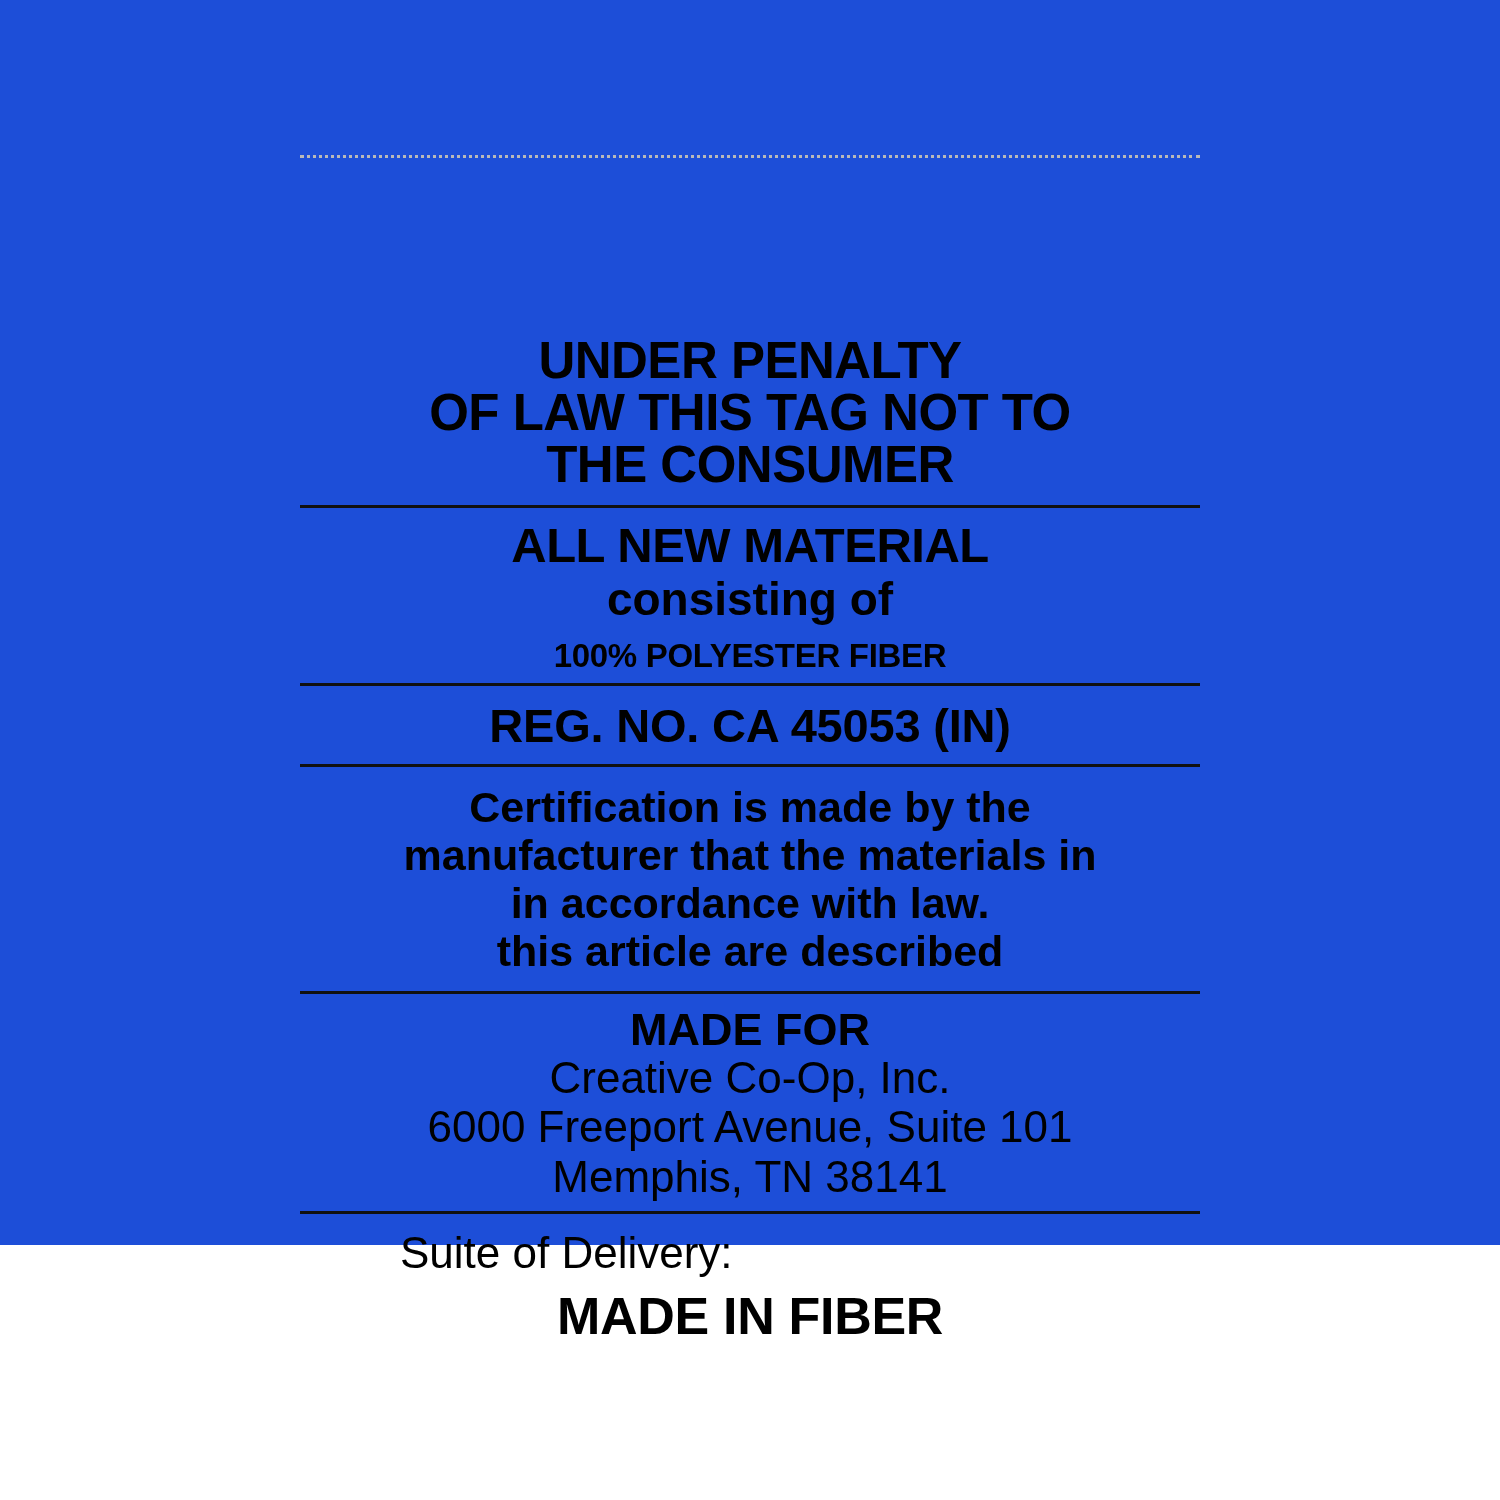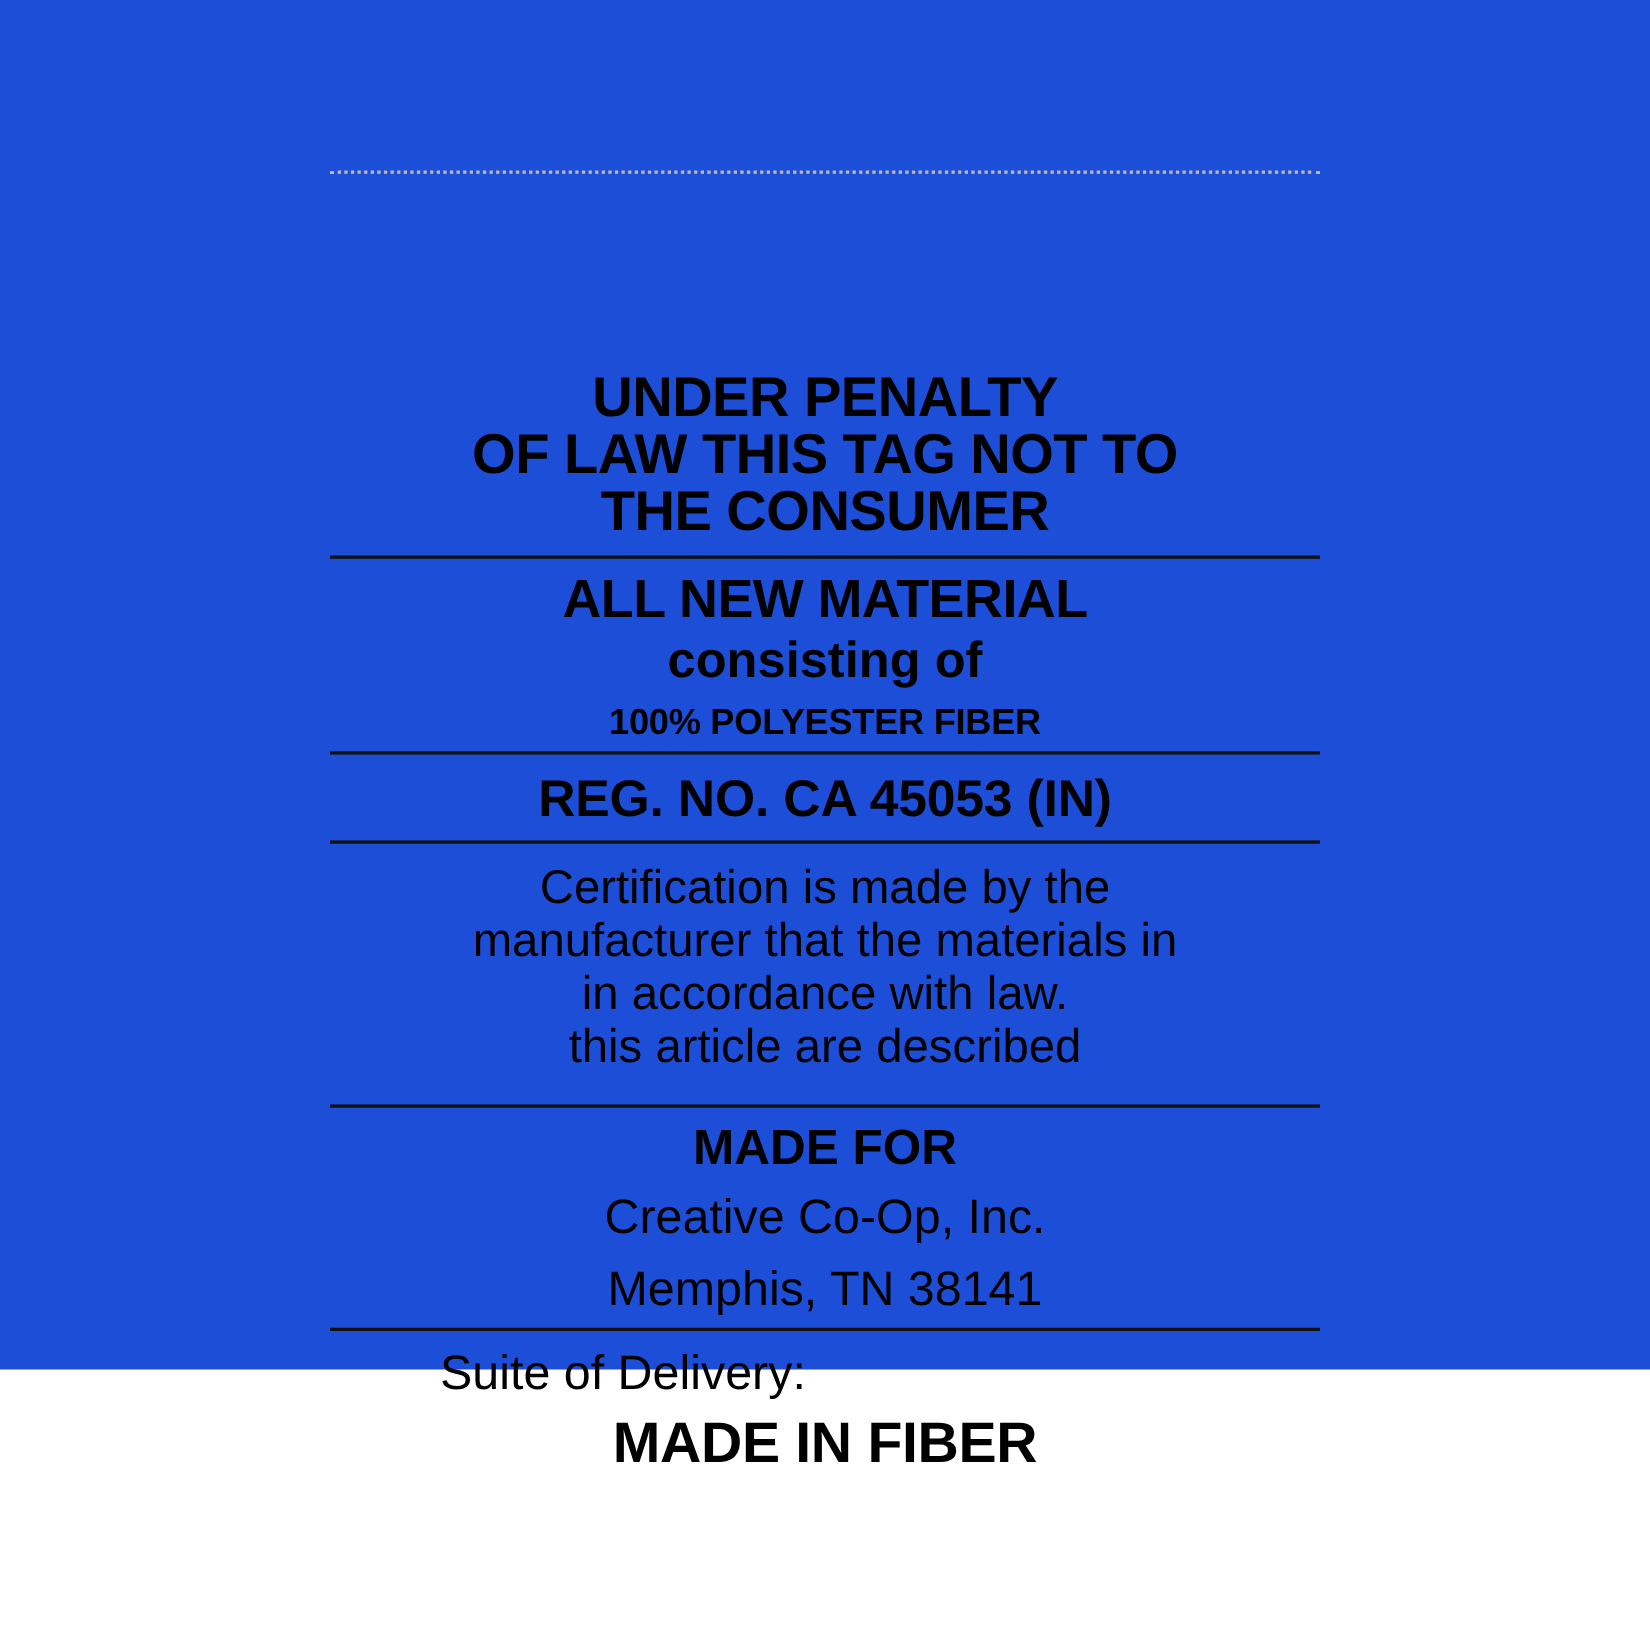--- a/index.html
+++ b/index.html
@@ -84,39 +84,38 @@
   .reg {
     font-weight: bold;
     font-size: 47px;
     padding-top: 16px;
     padding-bottom: 14px;
     letter-spacing: -0.2px;
   }
 
   .cert {
     font-size: 43px;
-    font-weight: 400;
+    font-weight: 700;
     padding-top: 16px;
-    padding-bottom: 29px;
+    padding-bottom: 16px;
     line-height: 1.12;
   }
 
   .madefor {
     padding-top: 13px;
     padding-bottom: 10px;
   }
   .madefor .hdr {
     font-weight: bold;
     font-size: 45px;
   }
   .madefor .line {
     font-size: 44px;
     font-weight: 400;
     line-height: 1.12;
-    margin-top: 16px;
   }
 
   .delivery {
     padding-top: 14px;
     text-align: left;
   }
   .delivery .dod {
     font-size: 44px;
     font-weight: 400;
     padding-left: 100px;
@@ -163,20 +162,21 @@
       <div>manufacturer that the materials in</div>
       <div>in accordance with law.</div>
       <div>this article are described</div>
     </div>
 
     <div class="rule"></div>
 
     <div class="block madefor">
       <div class="hdr">MADE FOR</div>
       <div class="line">Creative Co-Op, Inc.</div>
+      <div class="line">6000 Freeport Avenue, Suite 101</div>
       <div class="line">Memphis, TN 38141</div>
     </div>
 
     <div class="rule"></div>
 
     <div class="delivery">
       <div class="dod">Suite of Delivery:</div>
       <div class="origin">MADE IN FIBER</div>
     </div>
 

